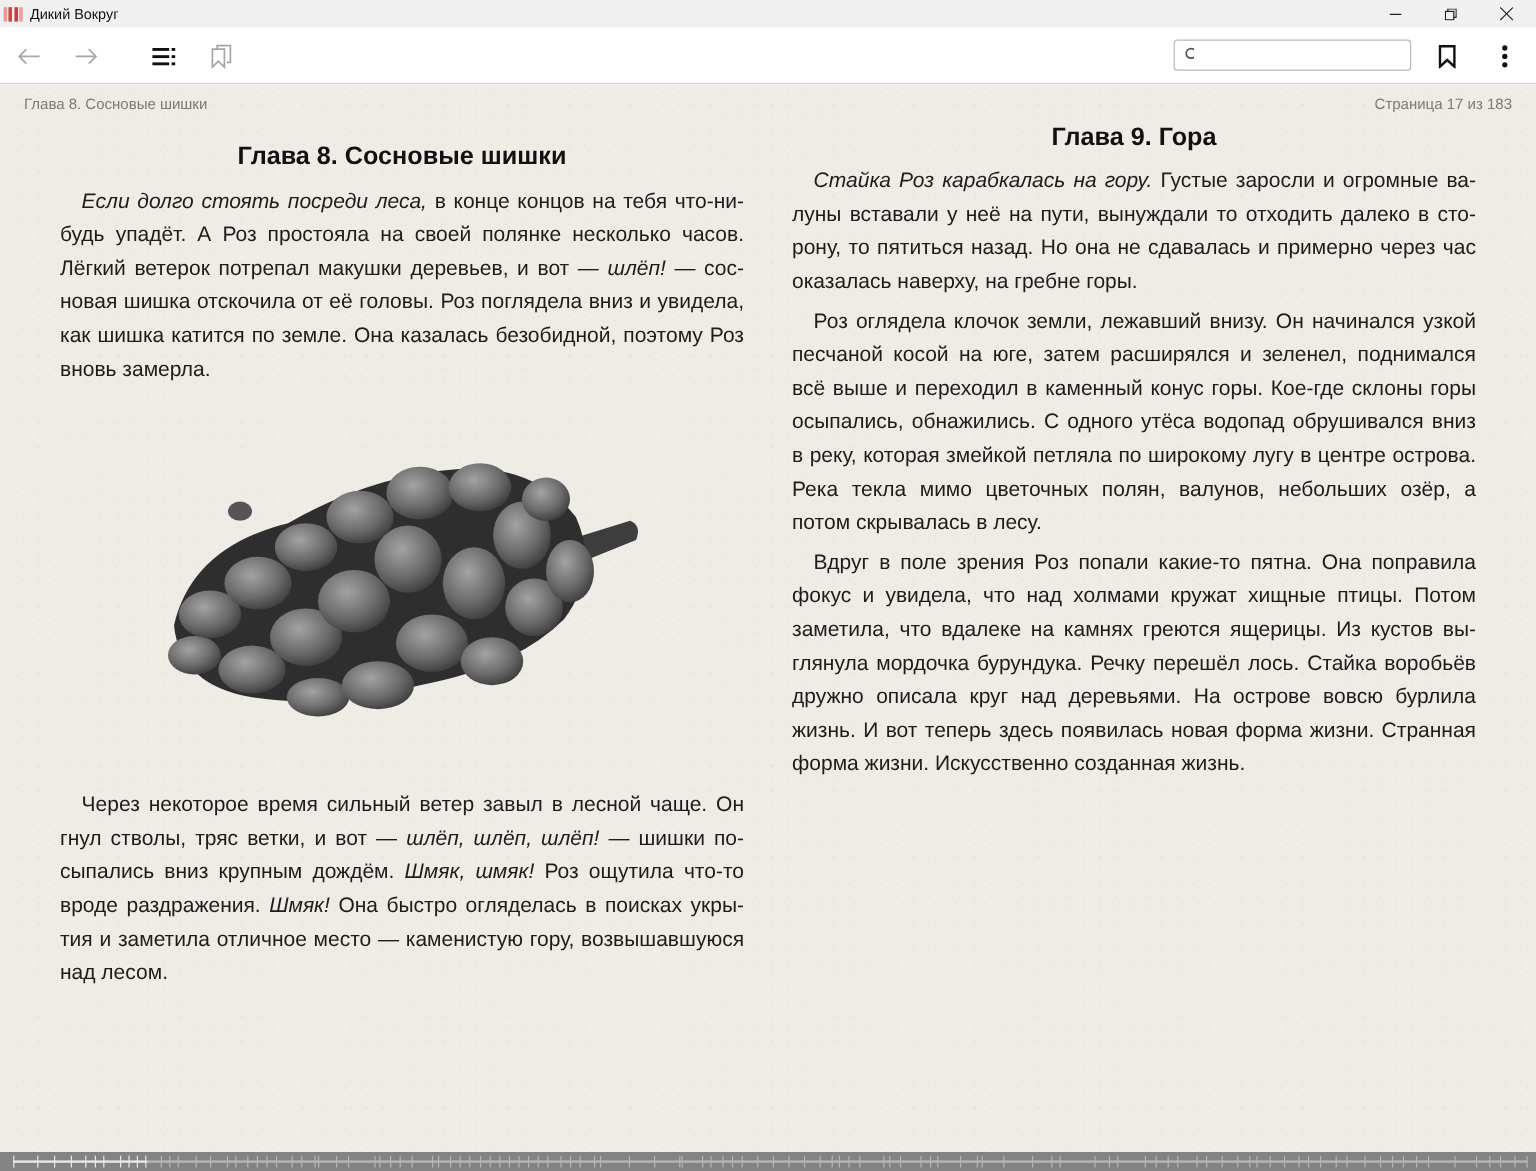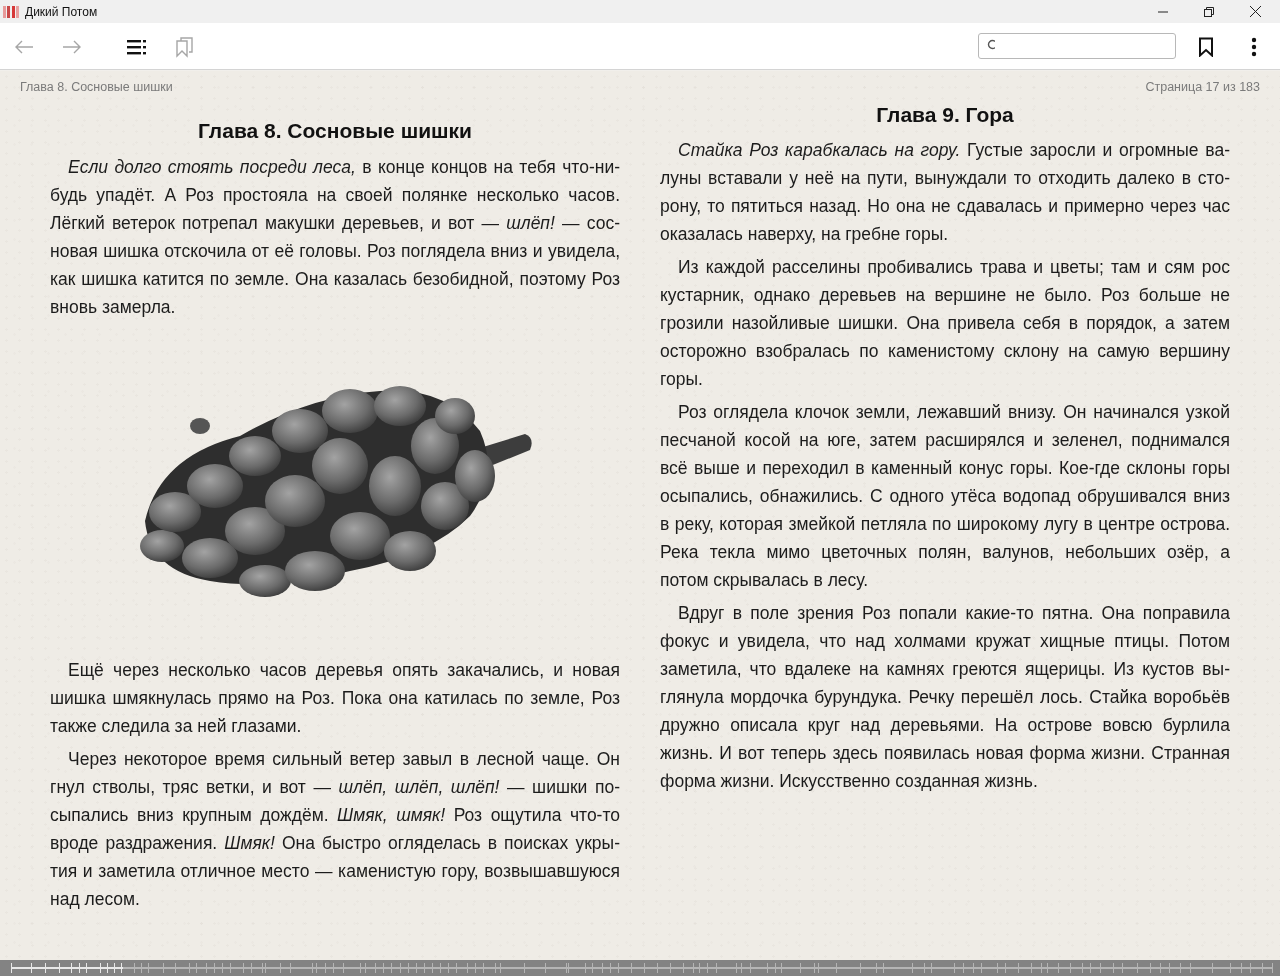--- a/index.html
+++ b/index.html
@@ -55,21 +55,21 @@
 </head>
 <body>
 
 <div class="titlebar">
   <div class="app-icon">
     <span style="left:0;background:#e89a9a;"></span>
     <span style="left:4px;background:#c84848;"></span>
     <span style="left:9px;background:#d63838;"></span>
     <span style="left:13px;background:#e8a0a0;"></span>
   </div>
-  <span class="app-title">Дикий Потом</span>
+  <span class="app-title">Дикий Вокруг</span>
   <div class="win-btn win-min">
     <svg width="10" height="10">
         <line x1="0" y1="5" x2="10" y2="5" stroke="#222" stroke-width="1"></line>
       </svg>
   </div>
   <div class="win-btn win-max">
     <svg width="10" height="10">
         <rect x="0.5" y="2.5" width="7" height="7" fill="none" stroke="#222"></rect>
         <path d="M2.5 2.5 V0.5 H9.5 V7.5 H7.5" fill="none" stroke="#222"></path>
       </svg>
@@ -172,28 +172,26 @@
           <ellipse cx="360" cy="225" rx="26" ry="20"></ellipse>
           <ellipse cx="385" cy="120" rx="24" ry="28"></ellipse>
           <ellipse cx="395" cy="180" rx="24" ry="24"></ellipse>
           <ellipse cx="405" cy="90" rx="20" ry="18"></ellipse>
           <ellipse cx="425" cy="150" rx="20" ry="26"></ellipse>
           <ellipse cx="150" cy="100" rx="10" ry="8" fill="#555"></ellipse>
         </g>
       </svg>
     </div>
 
-    <p class="para">Ещё через несколько часов деревья опять закачались, и новая шишка шмякнулась прямо на Роз. Пока она катилась по земле, Роз также следила за ней глазами.</p>
     <p class="para"><span>Через некоторое время сильный ветер завыл в лесной чаще. Он гнул стволы, тряс ветки, и вот — </span><em>шлёп, шлёп, шлёп!</em><span> — шишки по­сыпались вниз крупным дождём. </span><em>Шмяк, шмяк!</em><span> Роз ощутила что-то вроде раздражения. </span><em>Шмяк!</em><span> Она быстро огляделась в поисках укры­тия и заметила отличное место — каменистую гору, возвышавшую­ся над лесом.</span></p>
   </div>
 
   <div class="page page-right" style="top:30px;">
     <div class="chapter-title">Глава 9. Гора</div>
     <p class="para" style="margin-top:7px;"><em>Стайка Роз карабкалась на гору.</em><span> Густые заросли и огромные ва­луны вставали у неё на пути, вынуждали то отходить далеко в сто­рону, то пятиться назад. Но она не сдавалась и примерно через час оказалась наверху, на гребне горы.</span></p>
-    <p class="para">Из каждой расселины пробивались трава и цветы; там и сям рос кустарник, однако деревьев на вершине не было. Роз больше не грозили назойливые шишки. Она привела себя в порядок, а затем осторожно взобралась по каменистому склону на самую вершину горы.</p>
     <p class="para">Роз оглядела клочок земли, лежавший внизу. Он начинался узкой песчаной косой на юге, затем расширялся и зеленел, поднимался всё выше и переходил в каменный конус горы. Кое-где склоны го­ры осыпались, обнажились. С одного утёса водопад обрушивался вниз в реку, которая змейкой петляла по широкому лугу в центре острова. Река текла мимо цветочных полян, валунов, небольших озёр, а потом скрывалась в лесу.</p>
     <p class="para">Вдруг в поле зрения Роз попали какие-то пятна. Она поправила фокус и увидела, что над холмами кружат хищные птицы. Потом заметила, что вдалеке на камнях греются ящерицы. Из кустов вы­глянула мордочка бурундука. Речку перешёл лось. Стайка воро­бьёв дружно описала круг над деревьями. На острове вовсю бур­лила жизнь. И вот теперь здесь появилась новая форма жизни. Странная форма жизни. Искусственно созданная жизнь.</p>
   </div>
 </div>
 
 <div class="progress">
   <div class="prog-line-done"></div>
   <div class="prog-line-rest"></div>
   <div id="ticks">
       <div class="tick done" style="left: 11px;"></div>

